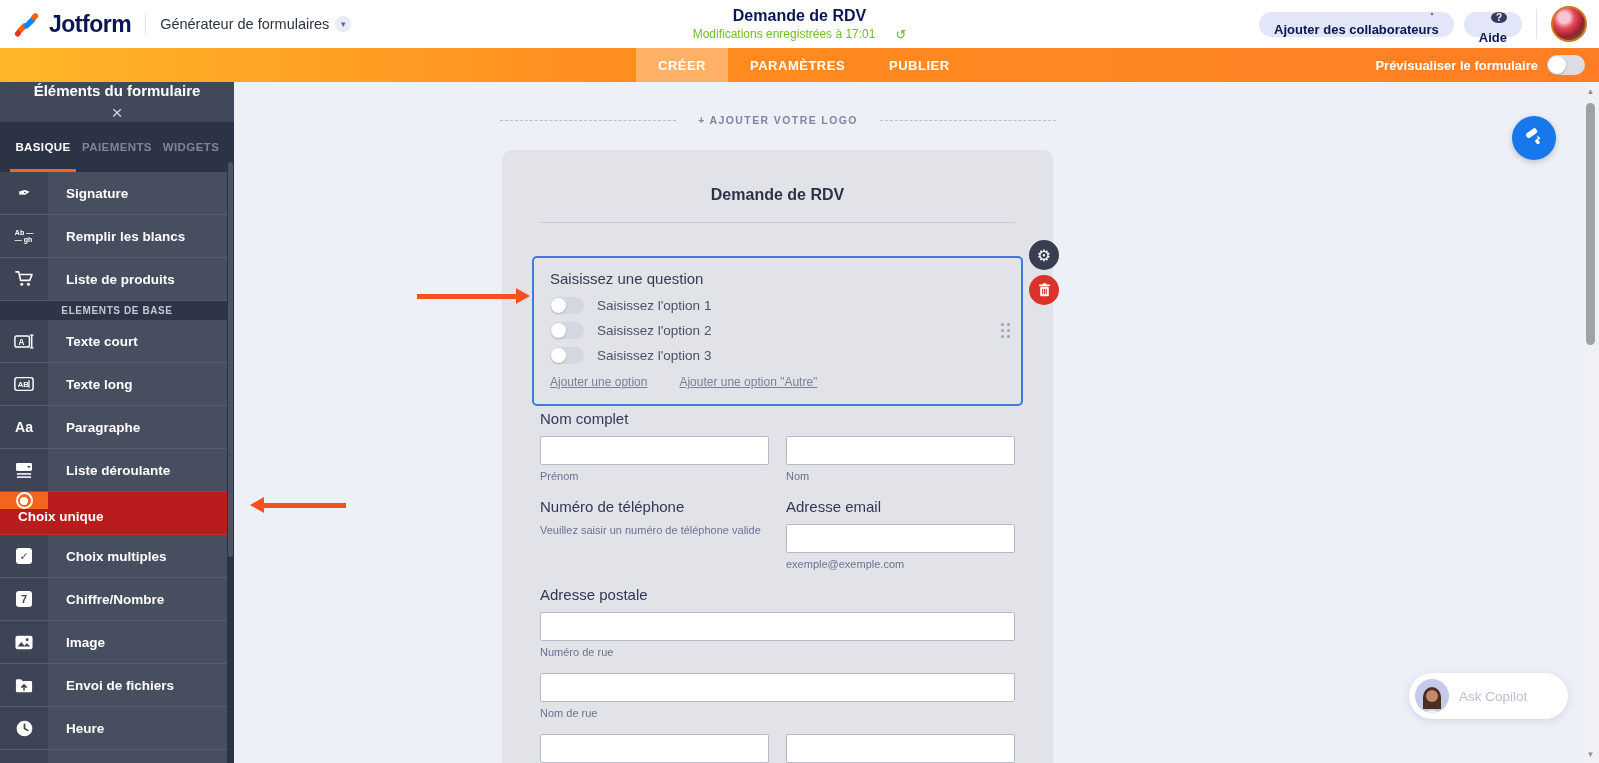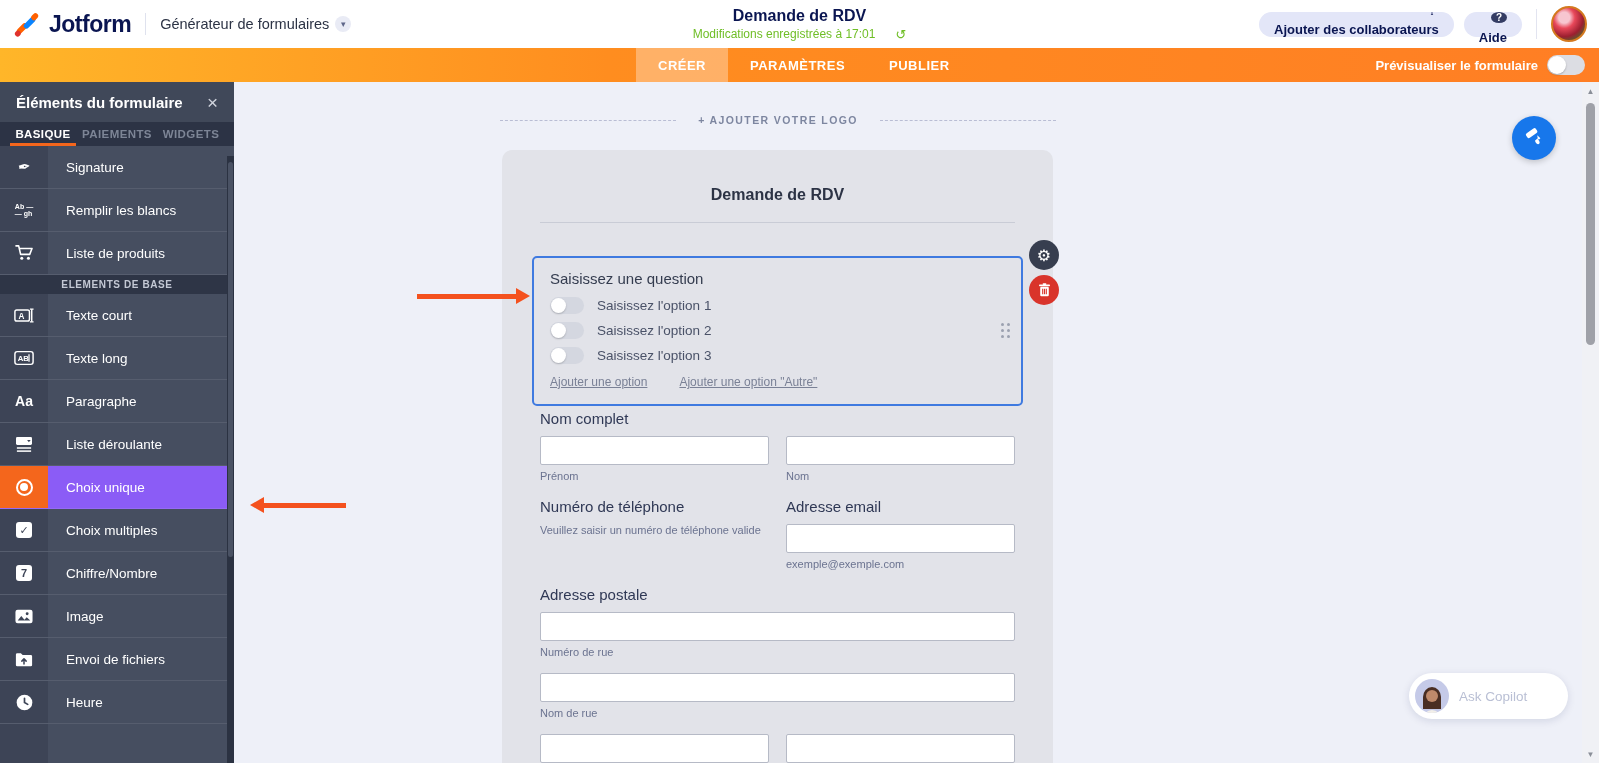--- a/index.html
+++ b/index.html
@@ -39,35 +39,35 @@
   .nav-right { position:absolute; right:14px; top:0; height:34px; display:flex; align-items:center; gap:9px; }
   .nav-right-label { color:#fff; font-size:13px; font-weight:bold; }
   .toggle { width:38px; height:20px; border-radius:10px; background:#dcdde3; position:relative; cursor:pointer; }
   .toggle .knob { position:absolute; left:1px; top:1px; width:18px; height:18px; border-radius:50%;
     background:#fff; box-shadow:0 1px 2px rgba(0,0,0,0.25); }
 
   
   .sidebar { position:absolute; left:0; top:82px; width:234px; height:681px; background:#404859;
     z-index:20; overflow:hidden; }
   .sb-header { height:40px; display:flex; align-items:center; justify-content:space-between;
-    padding:0 16px; background:#404859; }
+    padding:0 16px; background:#404859;flex-direction:column; }
   .sb-title { color:#fff; font-size:15px; font-weight:bold; }
   .sb-close { color:#cfd3dc; font-size:19px; cursor:pointer; line-height:1; }
-  .sb-tabs { height:24px; background:#2c3345; display:flex; align-items:stretch; padding:0 6px; }
+  .sb-tabs { height:50px; background:#2c3345; display:flex; align-items:stretch; padding:0 6px; }
   .sb-tab { flex:1; display:flex; align-items:center; justify-content:center; color:#7d8596;
     font-size:11.5px; font-weight:bold; letter-spacing:0.4px; cursor:pointer; position:relative; }
   .sb-tab.active { color:#ffffff; }
   .sb-tab.active::after { content:""; position:absolute; left:4px; right:4px; bottom:0; height:3px; background:#f4661c; }
   .sb-item { height:43px; display:flex; align-items:stretch; background:#464e60;
     border-bottom:1px solid rgba(255,255,255,0.09); cursor:pointer; }
   .sb-item .icon-cell { width:48px; background:#3d4456; display:flex; align-items:center; justify-content:center;
     color:#fff; flex:none; }
   .sb-item .label { display:flex; align-items:center; padding-left:18px; color:#ffffff;
-    font-size:13.5px; font-weight:normal; }
-  .sb-item.selected { background:#8b5cf6; }
+    font-size:13.5px; font-weight:bold; }
+  .sb-item.selected { background:#b91c1c;flex-direction:column; }
   .sb-item.selected .icon-cell { background:#f4661c; }
   .sb-section { height:19px; background:#2e3546; color:#c3c8d4; font-size:10px; font-weight:bold;
     letter-spacing:0.6px; display:flex; align-items:center; justify-content:center; }
   .sb-scroll { position:absolute; right:0; top:74px; bottom:0; width:7px; background:#2b3242; }
   .sb-scroll .thumb { position:absolute; left:1px; right:1px; top:6px; height:395px; background:#4a5264; border-radius:3px; }
   
   .g-white { color:#fff; }
   .ab-gh { font-size:7px; line-height:7px; color:#fff; font-weight:bold; text-align:left; }
   .aa-txt { font-size:14px; color:#fff; font-weight:bold; }
   .radio-ic { width:17px; height:17px; border:2px solid #fff; border-radius:50%;

